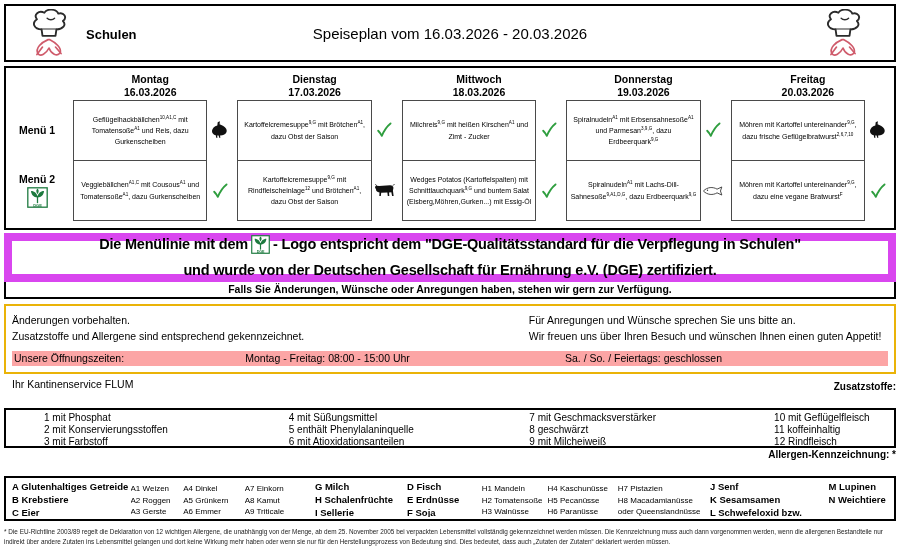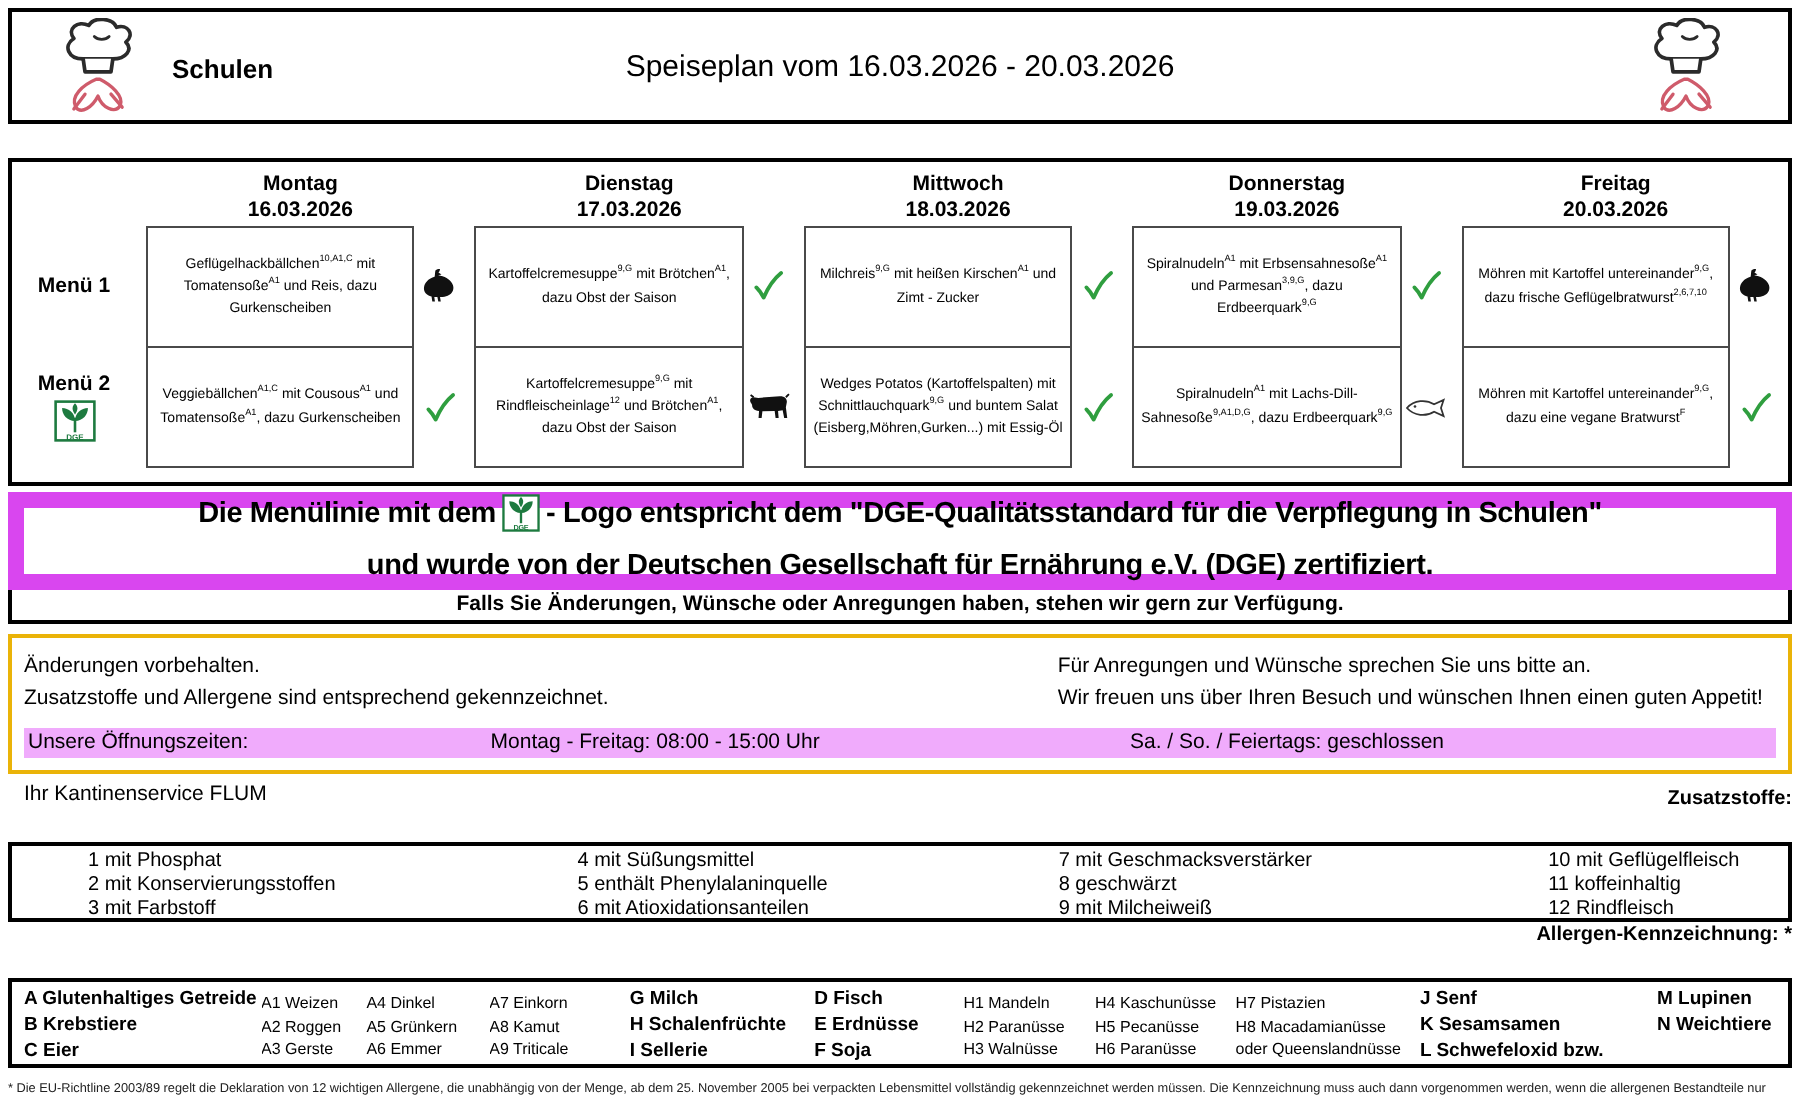--- a/index.html
+++ b/index.html
@@ -1,20 +1,20 @@
 <!DOCTYPE html>
 <html><head>
 <meta charset="utf-8">
 <style>
   * { box-sizing: border-box; margin: 0; padding: 0; }
   body { width: 900px; height: 551px; font-family: "Liberation Sans", sans-serif; background: #fff; color: #000; }
   .page { width: 900px; height: 551px; padding: 4px; position: relative; }
 
   
-  .header { height: 58px; border: 2px solid #000; position: relative; display: flex; align-items: center; margin-bottom: 17px; }
+  .header { height: 58px; border: 2px solid #000; position: relative; display: flex; align-items: center; margin-bottom: 4px; }
   .org-label { position: absolute; left: 80px; top: 21px; font-weight: bold; font-size: 13px; }
   .main-title { width: 100%; text-align: center; font-weight: normal; font-size: 15px; }
   .chef-left { position: absolute; left: 22px; top: 3px; }
   .chef-right { position: absolute; right: 30px; top: 3px; }
 
   
   .menu-section { border: 2px solid #000; height: 164px; display: flex; padding: 5px 4px 7px 0; margin-bottom: 3px; }
   .menu-labels { width: 62px; display: flex; flex-direction: column; flex-shrink: 0; }
   .ml-spacer { height: 27px; }
   .ml-cell { flex: 1; display: flex; flex-direction: column; align-items: center; justify-content: center; font-weight: bold; font-size: 10.5px; gap: 2px; }
@@ -283,21 +283,21 @@
     <div class="info-row">
       <div class="info-left">
         <div>Änderungen vorbehalten.</div>
         <div>Zusatzstoffe und Allergene sind entsprechend gekennzeichnet.</div>
       </div>
       <div class="info-right">
         <div>Für Anregungen und Wünsche sprechen Sie uns bitte an.</div>
         <div>Wir freuen uns über Ihren Besuch und wünschen Ihnen einen guten Appetit!</div>
       </div>
     </div>
-    <div class="hours-bar" style="background:#f0abfc;gap:44px;">
+    <div class="hours-bar" style="background:#fca5a5;gap:44px;">
       <span class="hours-label">Unsere Öffnungszeiten:</span>
       <span class="hours-week">Montag - Freitag: 08:00 - 15:00 Uhr</span>
       <span class="hours-weekend">Sa. / So. / Feiertags: geschlossen</span>
     </div>
     <div class="service-line">Ihr Kantinenservice FLUM</div>
   </div>
 
   <div class="sec-title">Zusatzstoffe:</div>
   <div class="additives-box">
     <div class="add-col-0">
@@ -349,21 +349,21 @@
       <div>H  Schalenfrüchte</div>
       <div>I  Sellerie</div>
     </div>
     <div class="alg-col alg-bold w-d">
       <div>D  Fisch</div>
       <div>E  Erdnüsse</div>
       <div>F  Soja</div>
     </div>
     <div class="alg-col alg-light w-h1">
       <div>H1 Mandeln</div>
-      <div>H2 Paranüsse</div>
+      <div>H2 Tomatensoße</div>
       <div>H3 Walnüsse</div>
     </div>
     <div class="alg-col alg-light w-h4">
       <div>H4 Kaschunüsse</div>
       <div>H5 Pecanüsse</div>
       <div>H6 Paranüsse</div>
     </div>
     <div class="alg-col alg-light w-h7">
       <div>H7 Pistazien</div>
       <div>H8 Macadamianüsse</div>

